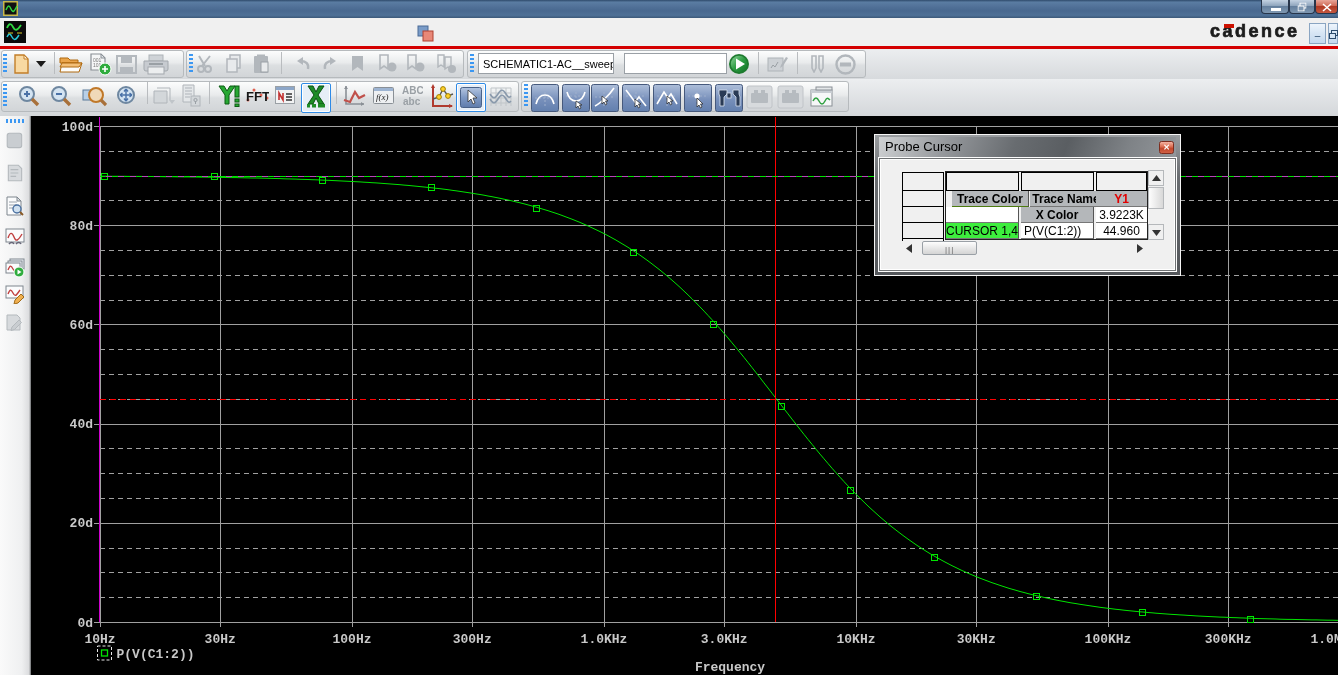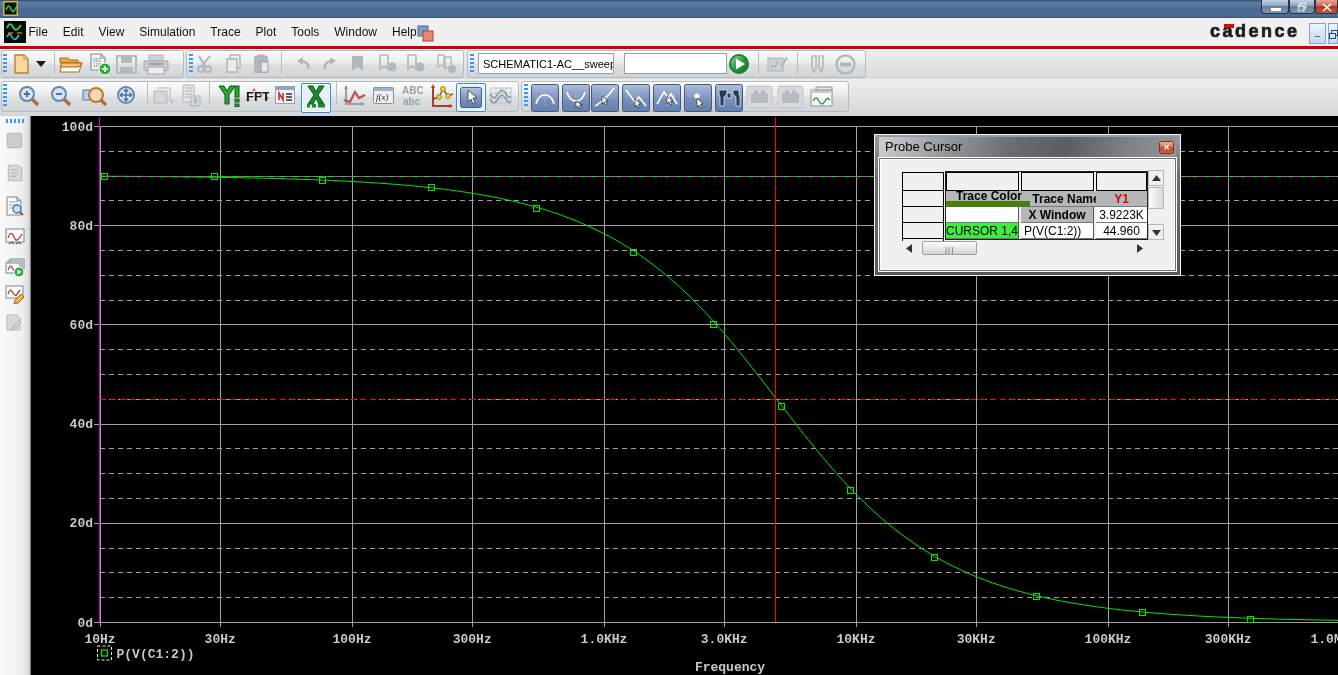--- a/index.html
+++ b/index.html
@@ -91,31 +91,20 @@
       </svg>
     </div>
 
 <div id="menubar"></div>
 <div id="appicon" style="position:absolute;left:4px;top:21px;width:22px;height:22px"><svg width="22" height="22" viewBox="0 0 22 22">
         <rect x="0" y="0" width="22" height="22" fill="#0a0a0a"></rect>
         <path d="M3 7c2-5 4-5 6-1s4 4 8-2" fill="none" stroke="#30d840" stroke-width="1.8"></path>
         <path d="M3 16c2-4 3-4 5 0s4 3 7-2" fill="none" stroke="#28c8d8" stroke-width="1.5"></path>
         <path d="M4 12h5M13 12h5" stroke="#d8c828" stroke-width="1.2"></path>
       </svg></div>
-<div id="menuitems">
-      <span>File</span>
-      <span>Edit</span>
-      <span>View</span>
-      <span>Simulation</span>
-      <span>Trace</span>
-      <span>Plot</span>
-      <span>Tools</span>
-      <span>Window</span>
-      <span>Help</span>
-    </div>
 <div id="menuico2" style="position:absolute;left:417px;top:25px;width:17px;height:17px"><svg width="17" height="17" viewBox="0 0 17 17">
         <rect x="1" y="1" width="10" height="10" fill="#7a9cc8" stroke="#4a6a96"></rect>
         <rect x="6" y="6" width="10" height="10" fill="#e88878" stroke="#b04030"></rect>
       </svg></div>
 <div id="cadence">c<span style="position:relative">a</span>dence<span class="mac"></span></div>
 <div class="mdibtn" style="left:1309px">–</div>
 <div class="mdibtn" style="left:1328px;width:10px"><svg width="9" height="9" viewBox="0 0 9 9" style="margin-top:6px">
         <rect x="2.5" y="0.5" width="6" height="5" fill="none" stroke="#2b4a6b"></rect>
         <rect x="0.5" y="3.5" width="6" height="5" fill="#d6e5f4" stroke="#2b4a6b"></rect>
       </svg></div>
@@ -540,26 +529,26 @@
     <div class="pc prowhdr" style="left:22px;top:13px;width:42px;height:19px"></div>
     <div class="pc prowhdr" style="left:22px;top:31px;width:42px;height:17px"></div>
     <div class="pc prowhdr" style="left:22px;top:47px;width:42px;height:17px"></div>
     <div class="pc prowhdr" style="left:22px;top:63px;width:42px;height:17px"></div>
     <div class="pc prowhdr" style="left:22px;top:79px;width:42px;height:5px;border-bottom:none"></div>
 
     <div class="pc" style="left:66px;top:13px;width:73px;height:19px;background:#f0f0f0;border:1px solid #000"></div>
     <div class="pc" style="left:141px;top:13px;width:73px;height:19px;background:#f0f0f0;border:1px solid #000"></div>
     <div class="pc" style="left:216px;top:13px;width:51px;height:19px;background:#f0f0f0;border:1px solid #000"></div>
 
-    <div class="pc phead" style="left:66px;top:32px;width:87px;height:16px;border-right:1px solid #555;border-bottom:6px solid #4d7c0f">Trace Color</div>
+    <div class="pc phead" style="left:72px;top:32px;width:77px;height:16px;border-right:1px solid #555;border-bottom:1px solid #4d7c0f">Trace Color</div>
     <div class="pc phead" style="left:150px;top:32px;width:73px;height:16px;border-right:1px solid #555;border-bottom:1px solid #777">Trace Name</div>
     <div class="pc phead" style="left:216px;top:32px;width:51px;height:16px;color:#e00000;border-bottom:1px solid #777">Y1</div>
 
     <div class="pc pwhite" style="left:66px;top:48px;width:73px;height:16px;border-right:1px solid #555;border-bottom:1px solid #777"></div>
-    <div class="pc phead" style="left:141px;top:48px;width:73px;height:16px;border-right:1px solid #555;border-bottom:1px solid #777">X Window</div>
+    <div class="pc phead" style="left:141px;top:48px;width:73px;height:16px;border-right:1px solid #555;border-bottom:1px solid #777">X Color</div>
     <div class="pc pwhite" style="left:216px;top:48px;width:51px;height:16px;border-bottom:1px solid #777">3.9223K</div>
 
     <div class="pc" style="left:66px;top:64px;width:73px;height:16px;background:#3dee3d;border-right:1px solid #555;border-bottom:1px solid #777">CURSOR 1,4</div>
     <div class="pc pwhite" style="left:141px;top:64px;width:73px;height:16px;justify-content:flex-start;padding-left:3px;border-right:1px solid #555;border-bottom:1px solid #777">P(V(C1:2))</div>
     <div class="pc pwhite" style="left:216px;top:64px;width:51px;height:16px;border-bottom:1px solid #777">44.960</div>
 
     <div style="position:absolute;left:65px;top:12px;width:203px;height:69px;border:1px solid #222;pointer-events:none"></div>
 
     <div class="sb" style="left:268px;top:11px;width:16px;height:70px;border:none"></div>
     <div class="sb" style="left:268px;top:11px;width:16px;height:16px">

